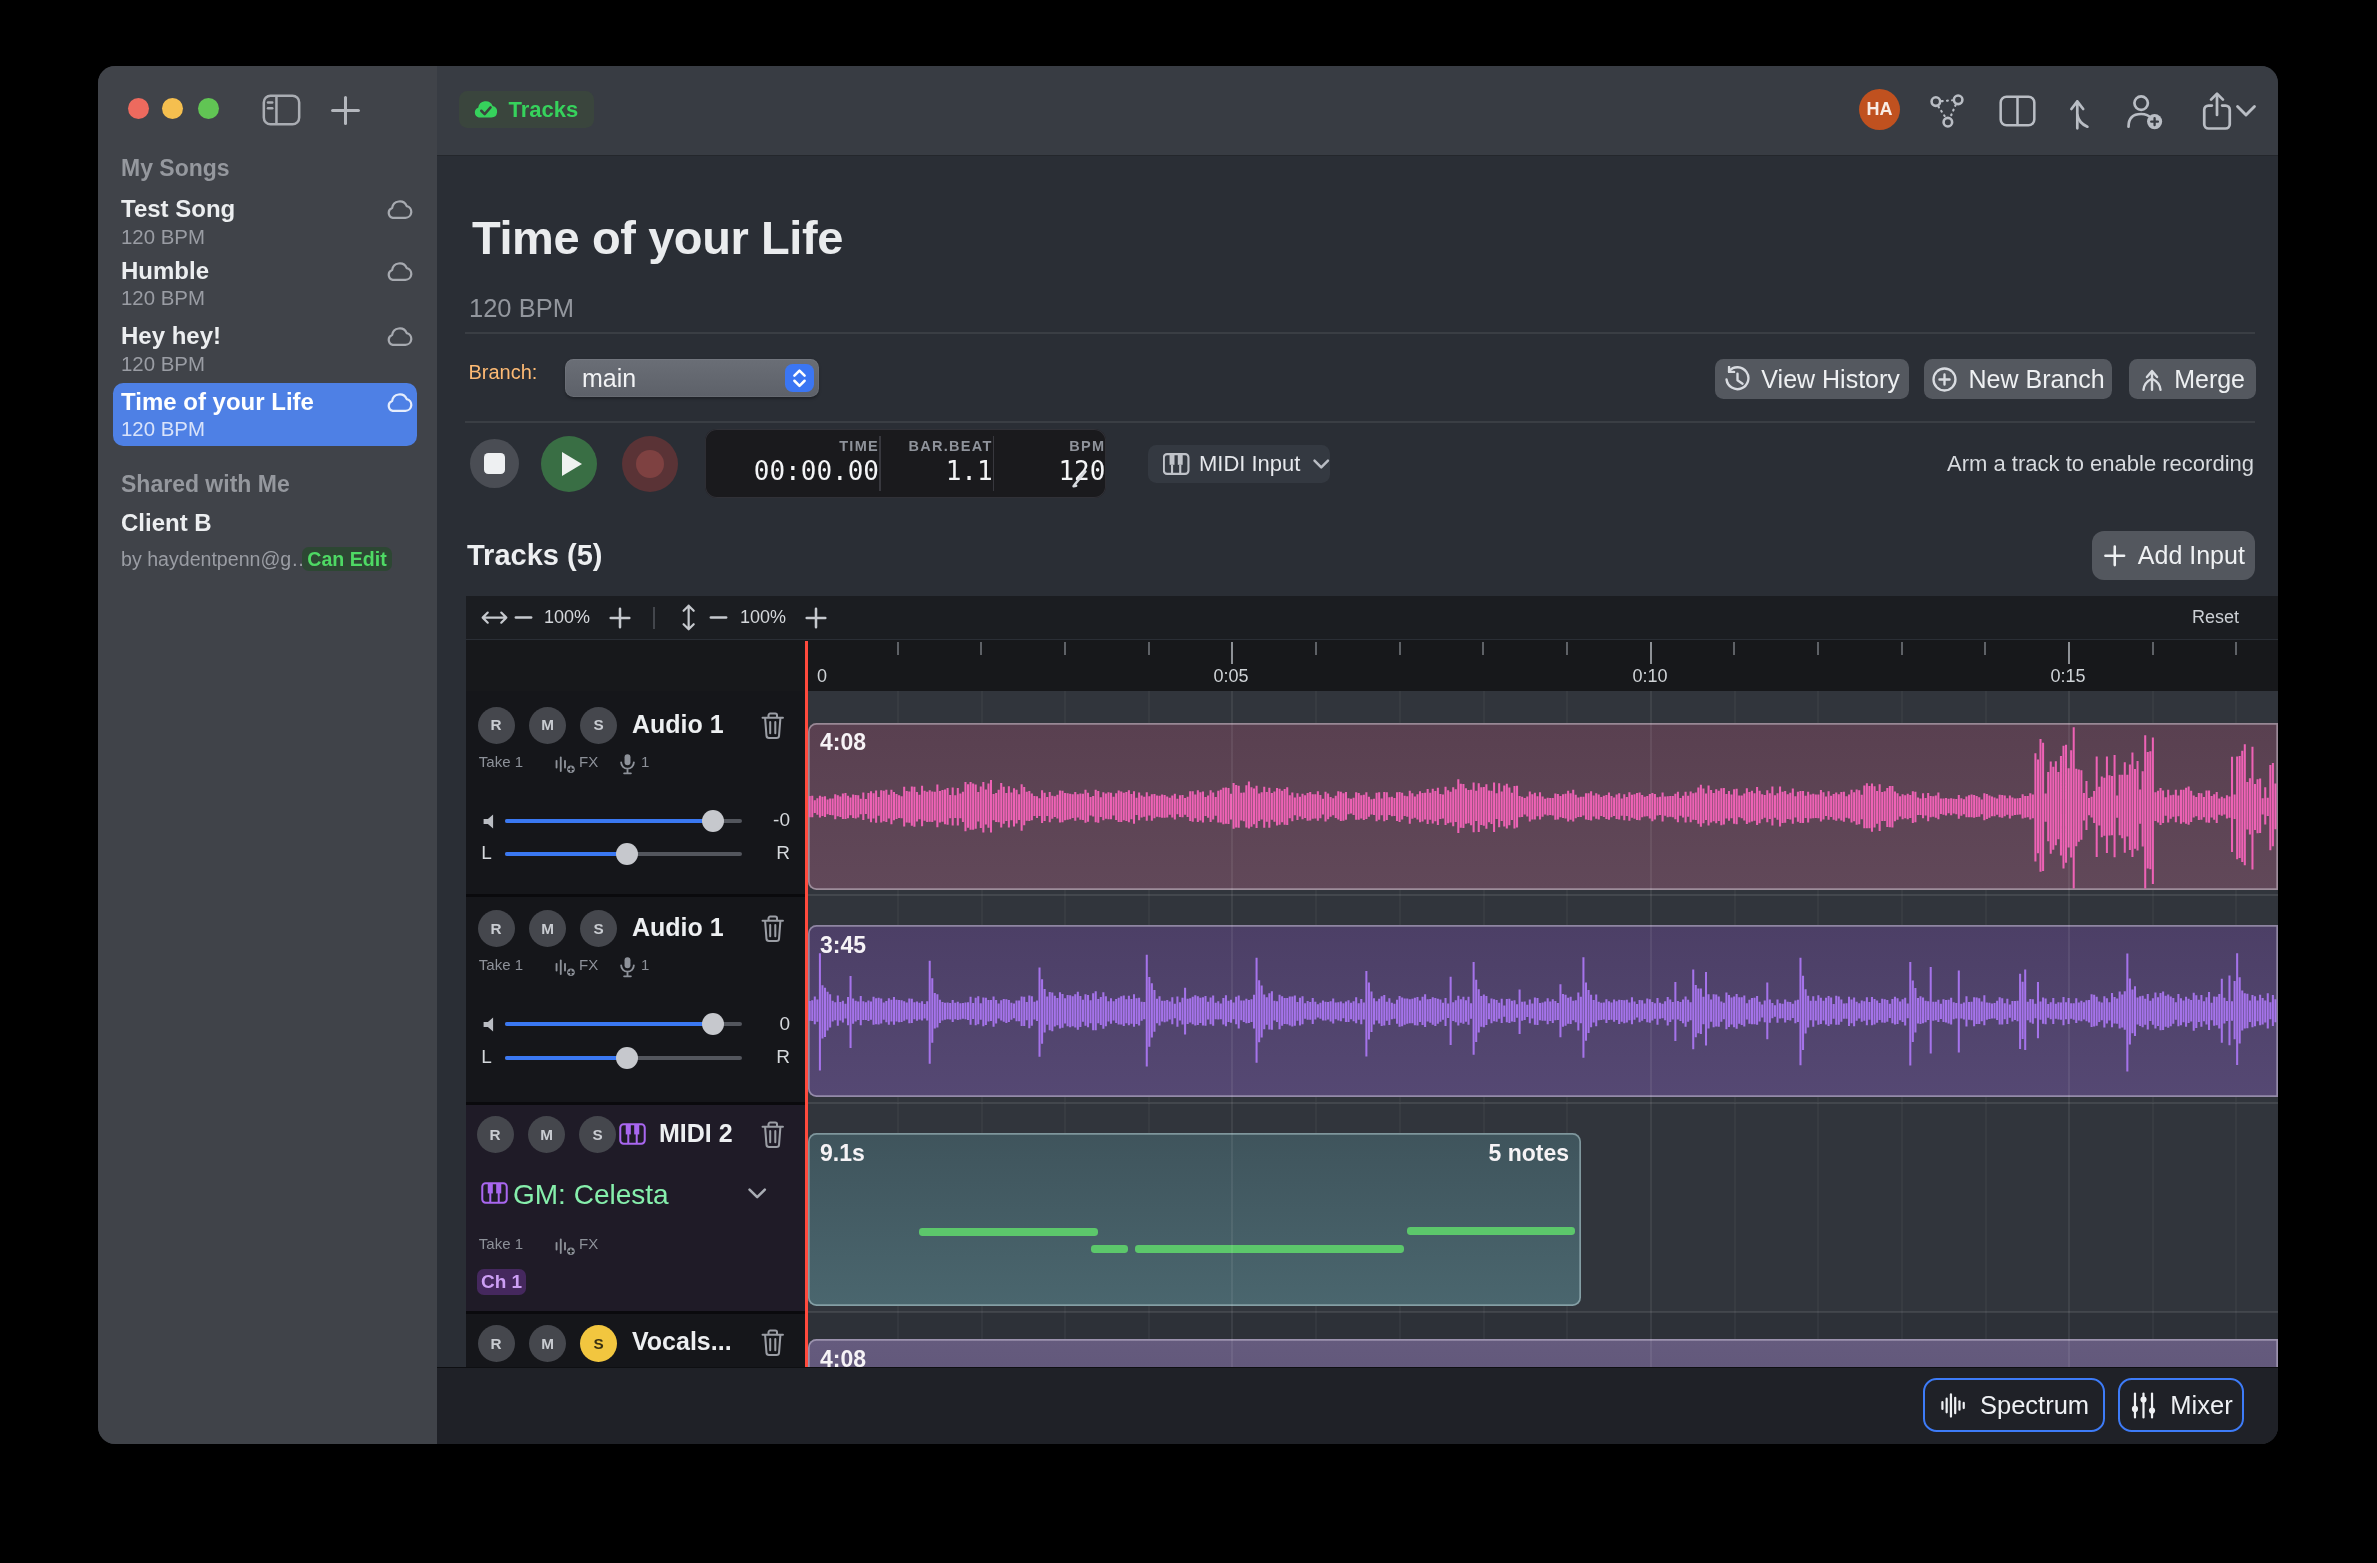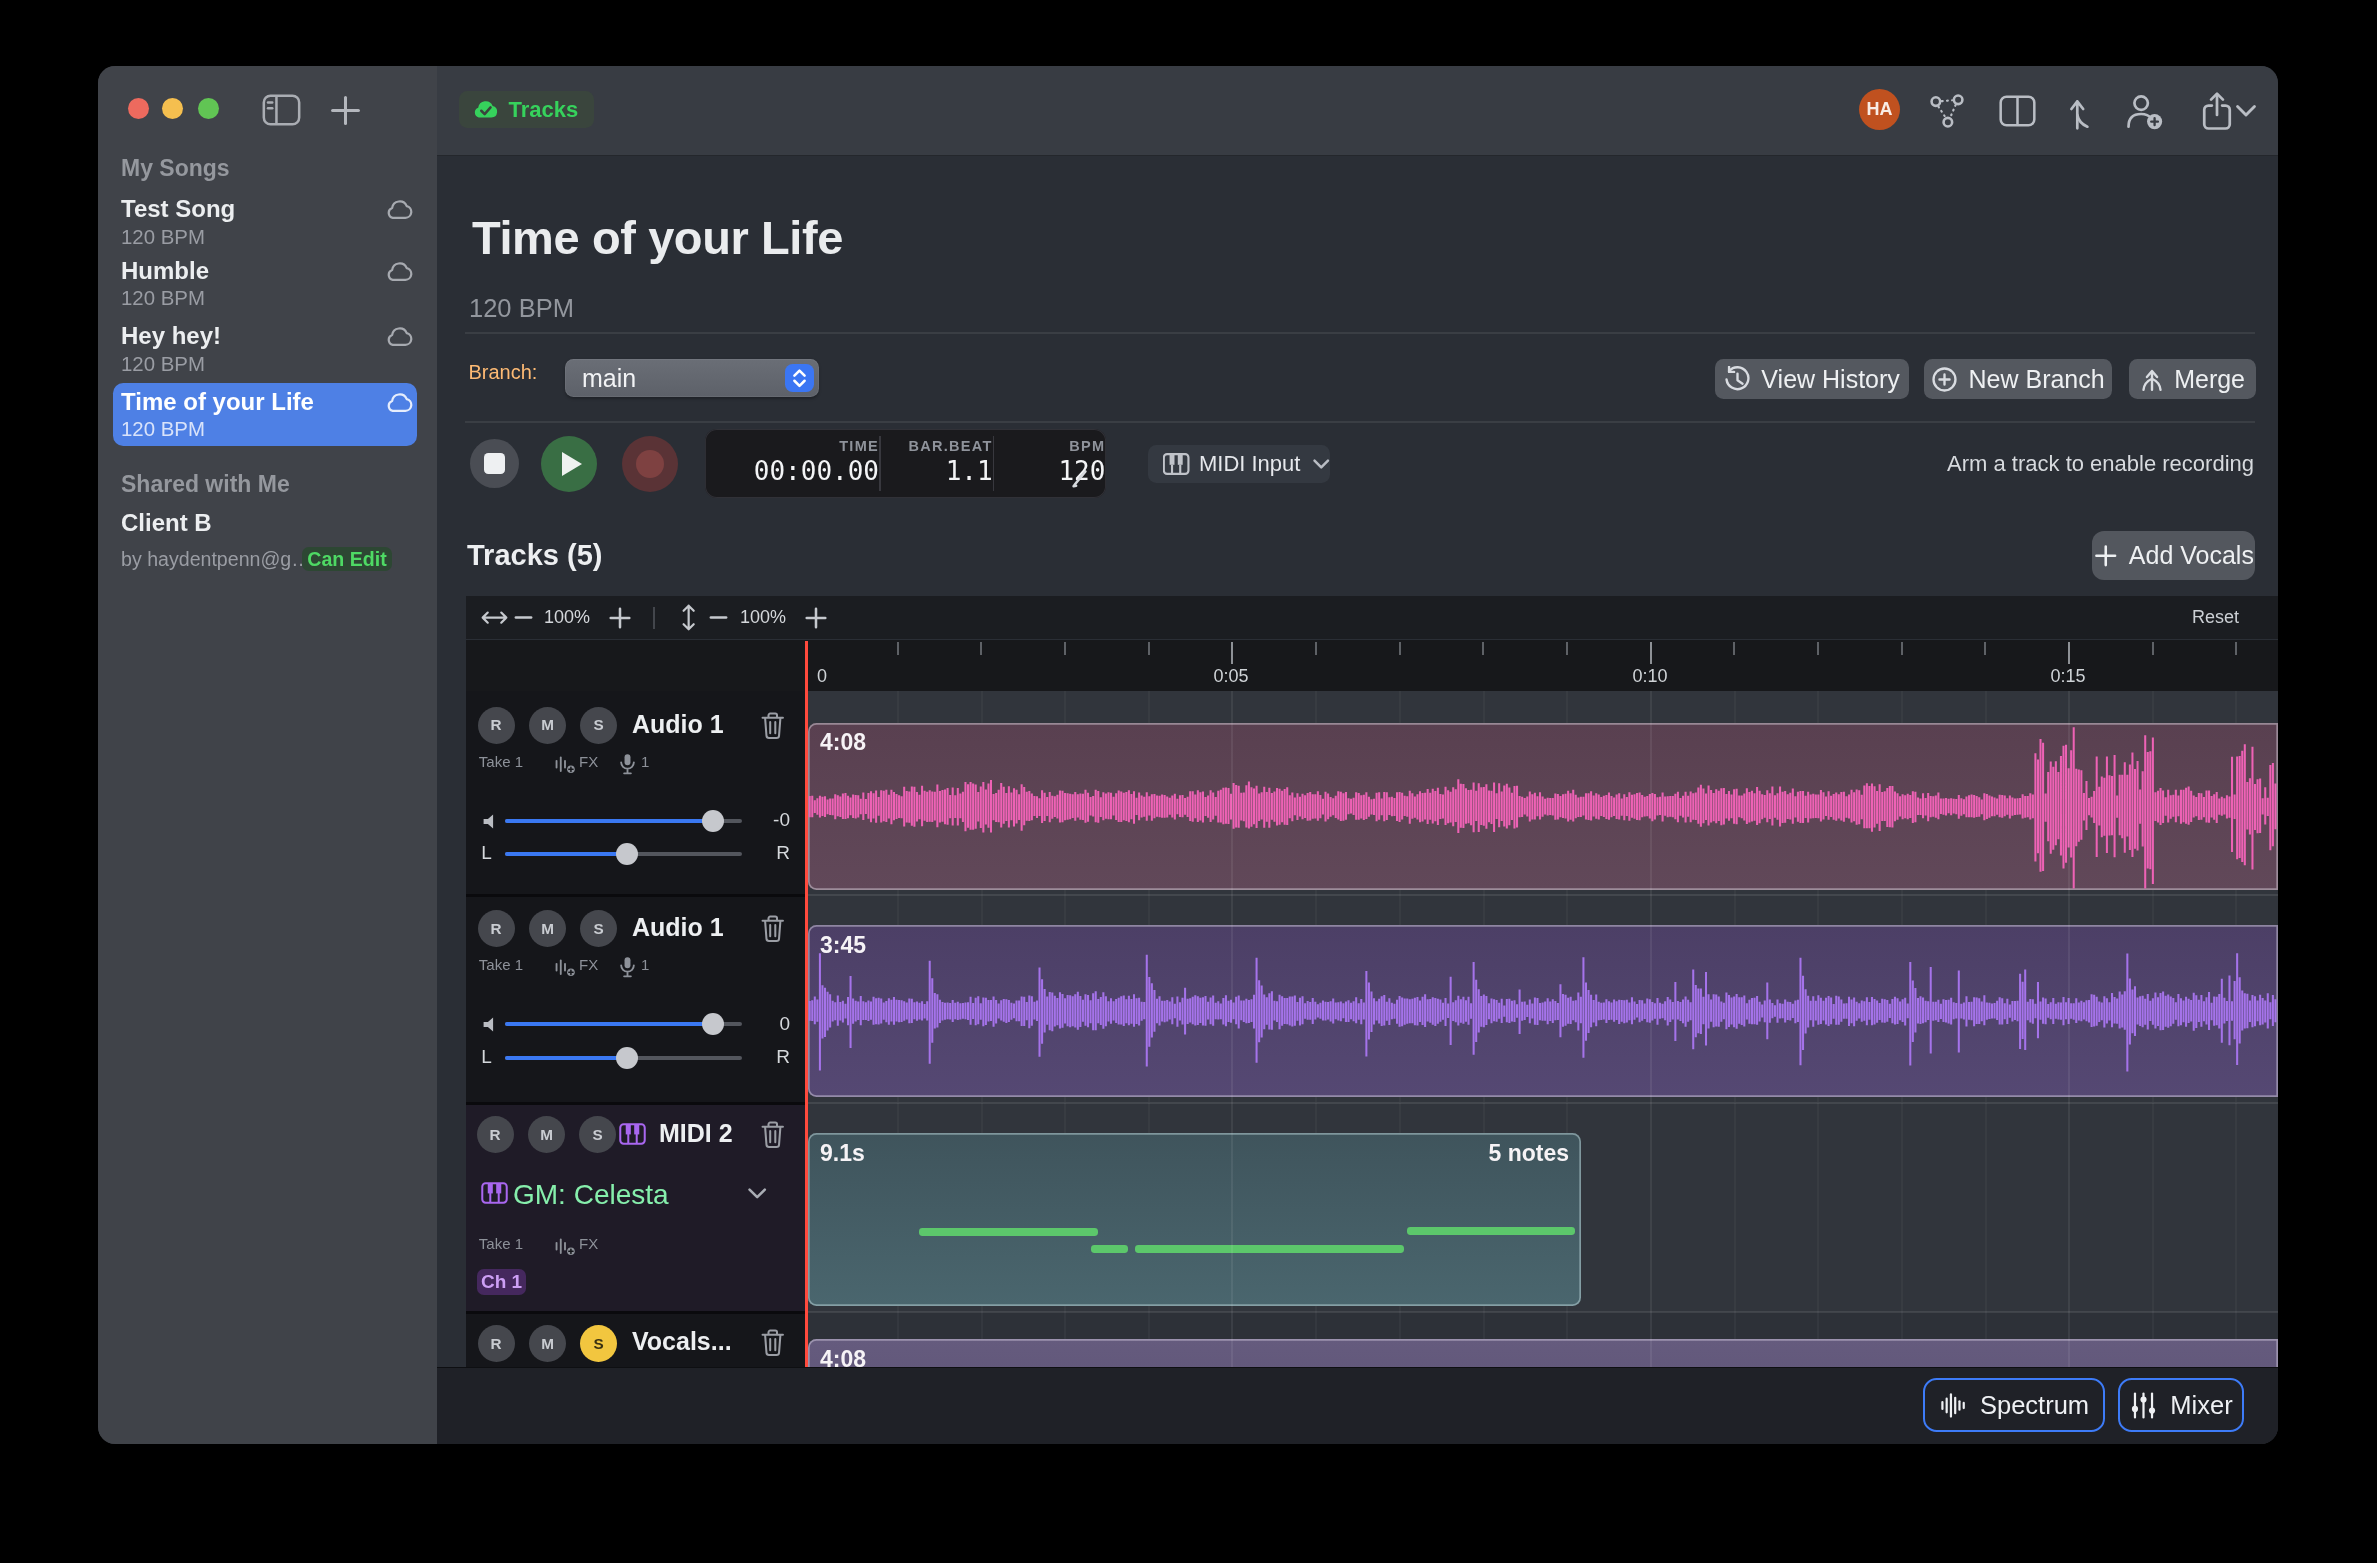--- a/index.html
+++ b/index.html
@@ -289,21 +289,21 @@
         <path d="M3 3 l8 8 l8 -8" fill="none" stroke="currentColor" stroke-width="3" stroke-linecap="round" stroke-linejoin="round"></path>
       </svg>
     </div>
     <div id="arm-hint">Arm a track to enable recording</div>
 
     <div id="tracks-heading">Tracks (5)</div>
     <div id="add-track">
       <svg width="25.5" height="25.5" viewBox="0 0 30 30">
         <path d="M15 4 v22 M4 15 h22" stroke="#eef0f2" stroke-width="3" stroke-linecap="round"></path>
       </svg>
-      <span>Add Vocals</span>
+      <span>Add Input</span>
     </div>
   </div>
 
   <div id="zoombar">
     <div class="zb" style="left:15.3px">
       <svg width="27" height="15.3" viewBox="0 0 32 18">
           <path d="M2 9 h28 M8 3 l-6 6 l6 6 M24 3 l6 6 l-6 6" fill="none" stroke="currentColor" stroke-width="2.6" stroke-linecap="round" stroke-linejoin="round"></path>
         </svg>
     </div>
     <div class="zb" style="left:48px">

